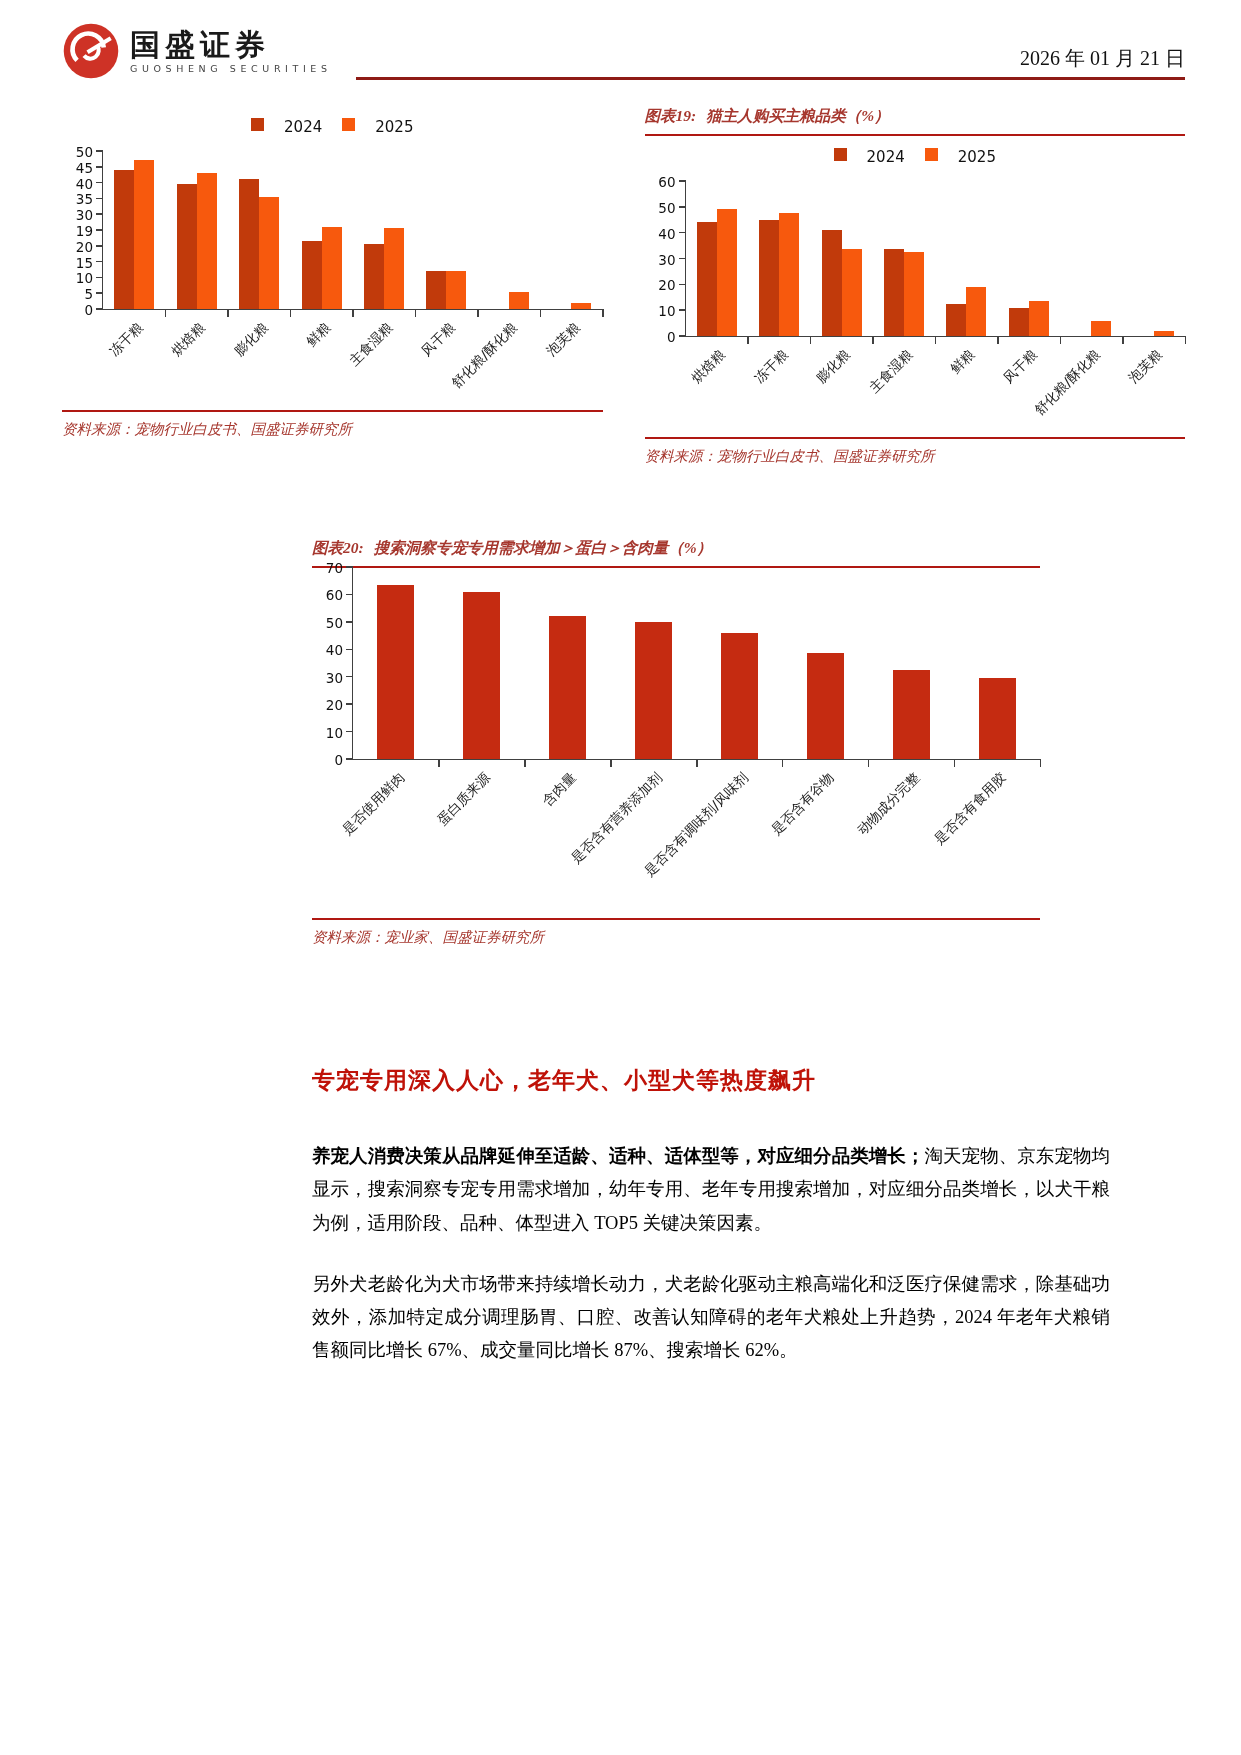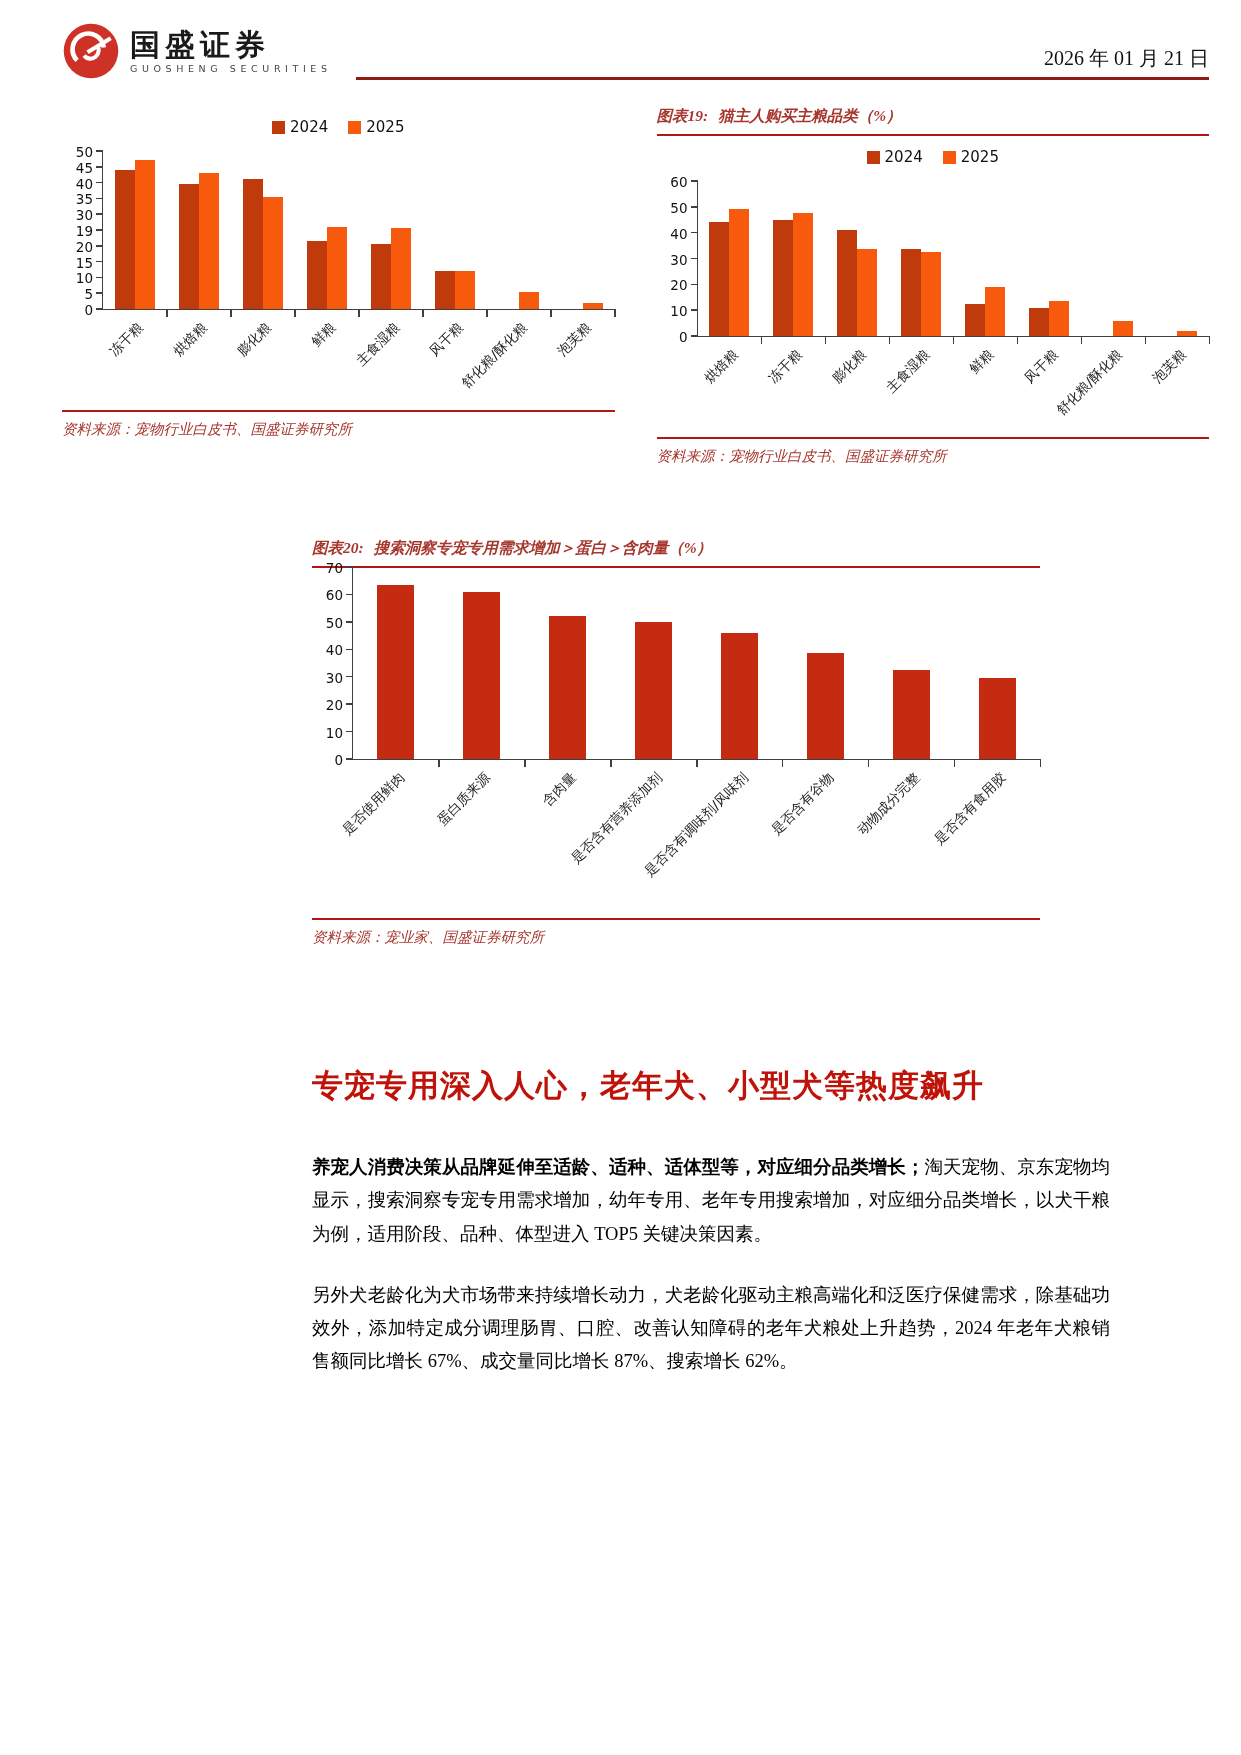--- a/index.html
+++ b/index.html
@@ -1,56 +1,56 @@
 <!DOCTYPE html>
 <html><head>
 <meta charset="utf-8">
 <style>
   * { margin:0; padding:0; box-sizing:border-box; }
   html,body { background:#fff; }
   body { font-family:"DejaVu Sans", sans-serif; }
-  .page { position:relative; width:1241px; height:1755px; margin:0 auto; background:#fff; overflow:hidden; padding:22px 32px 0 62px; }
+  .page { position:relative; width:1241px; height:1755px; margin:0 auto; background:#fff; overflow:hidden; padding:22px 56px 0 62px; }
 
   
   .header { display:flex; align-items:flex-end; }
   .brand { display:flex; align-items:center; gap:10px; }
   .brand svg { display:block; }
   .brand-text .cn { font-family:"Liberation Serif", serif; font-weight:bold; font-size:30px; color:#1a1a1a; letter-spacing:5px; line-height:1.1; }
   .brand-text .en { font-size:9.5px; color:#444; letter-spacing:4.6px; margin-top:2px; }
   .header-right { flex:1; margin-left:24px; border-bottom:3px solid #8E1B15; text-align:right; padding-bottom:5px; }
   .date { font-family:"Liberation Serif", serif; font-size:20px; color:#111; }
 
   
   .charts-row { display:flex; gap:42px; margin-top:26px; }
   .panel { flex:1; }
   .fig-title { font-family:"Liberation Serif", serif; font-style:italic; font-weight:600; font-size:15.5px; color:#A6372E; border-bottom:2.5px solid #B01812; padding-bottom:7px; }
   .fig-title .fig-label { margin-right:10px; }
   .legend { display:flex; justify-content:center; gap:20px; margin:12px 0 16px; font-size:15px; color:#111; }
-  .legend-item { display:inline-flex; align-items:center; }
+  .legend-item { display:inline-flex; align-items:flex-start;gap:15px; }
   .legend-item .swatch { width:13px; height:13px; display:inline-block; margin-right:5px; }
 
   .chart { margin-left:6px; }
   .plot-wrap { display:flex; }
   .ygutter { position:relative; width:34px; }
   .ylab { position:absolute; right:9px; font-size:13.5px; color:#111; line-height:16px; }
   .plot { position:relative; flex:1; border-left:1.5px solid #404040; border-bottom:1.5px solid #404040; }
   .ymark { position:absolute; left:-7px; width:7px; height:1.5px; background:#404040; }
   .groups { position:absolute; left:0; right:0; top:0; bottom:0; display:flex; align-items:flex-end; }
   .group { flex:1; position:relative; height:100%; display:flex; align-items:flex-end; justify-content:center; }
   .btick { position:absolute; right:-1px; bottom:-8px; width:1.5px; height:8px; background:#404040; }
   .xlabel { position:absolute; top:calc(100% + 10px); right:50%; transform:rotate(-45deg); transform-origin:top right; white-space:nowrap; font-size:13.5px; color:#222; }
   .chart-sm { margin-bottom:100px; }
   .chart-lg { margin-bottom:158px; }
   .source { border-top:2px solid #B01812; padding-top:8px; font-family:"Liberation Serif", serif; font-style:italic; font-size:14.5px; color:#A6372E; }
 
   
   .fig20 { width:728px; margin:72px 0 0 250px; }
 
   
-  .section-heading { margin:118px 0 0 250px; font-family:"Liberation Serif", serif; font-weight:bold; font-size:31px; color:#BF1208; letter-spacing:1px; }
+  .section-heading { margin:118px 0 0 250px; font-family:"Liberation Serif", serif; font-weight:bold; font-size:23px; color:#BF1208; letter-spacing:1px; }
   .para { margin-left:250px; width:798px; font-family:"Liberation Serif", serif; font-size:18.5px; line-height:1.8; color:#000; text-align:justify; }
   .p1 { margin-top:44px; }
   .p2 { margin-top:28px; }
   .para b { font-weight:bold; }
 
   
   .footer { position:absolute; left:62px; right:60px; bottom:32px; border-top:2.5px solid #B01812; padding-top:12px; }
   .page-num { position:absolute; left:18px; top:10px; font-family:"Liberation Serif", serif; font-weight:bold; font-style:italic; font-size:18px; color:#B01812; }
   .disclaimer { text-align:center; font-family:"Liberation Serif", serif; font-weight:bold; font-style:italic; font-size:17.5px; color:#B01812; }
 </style>

